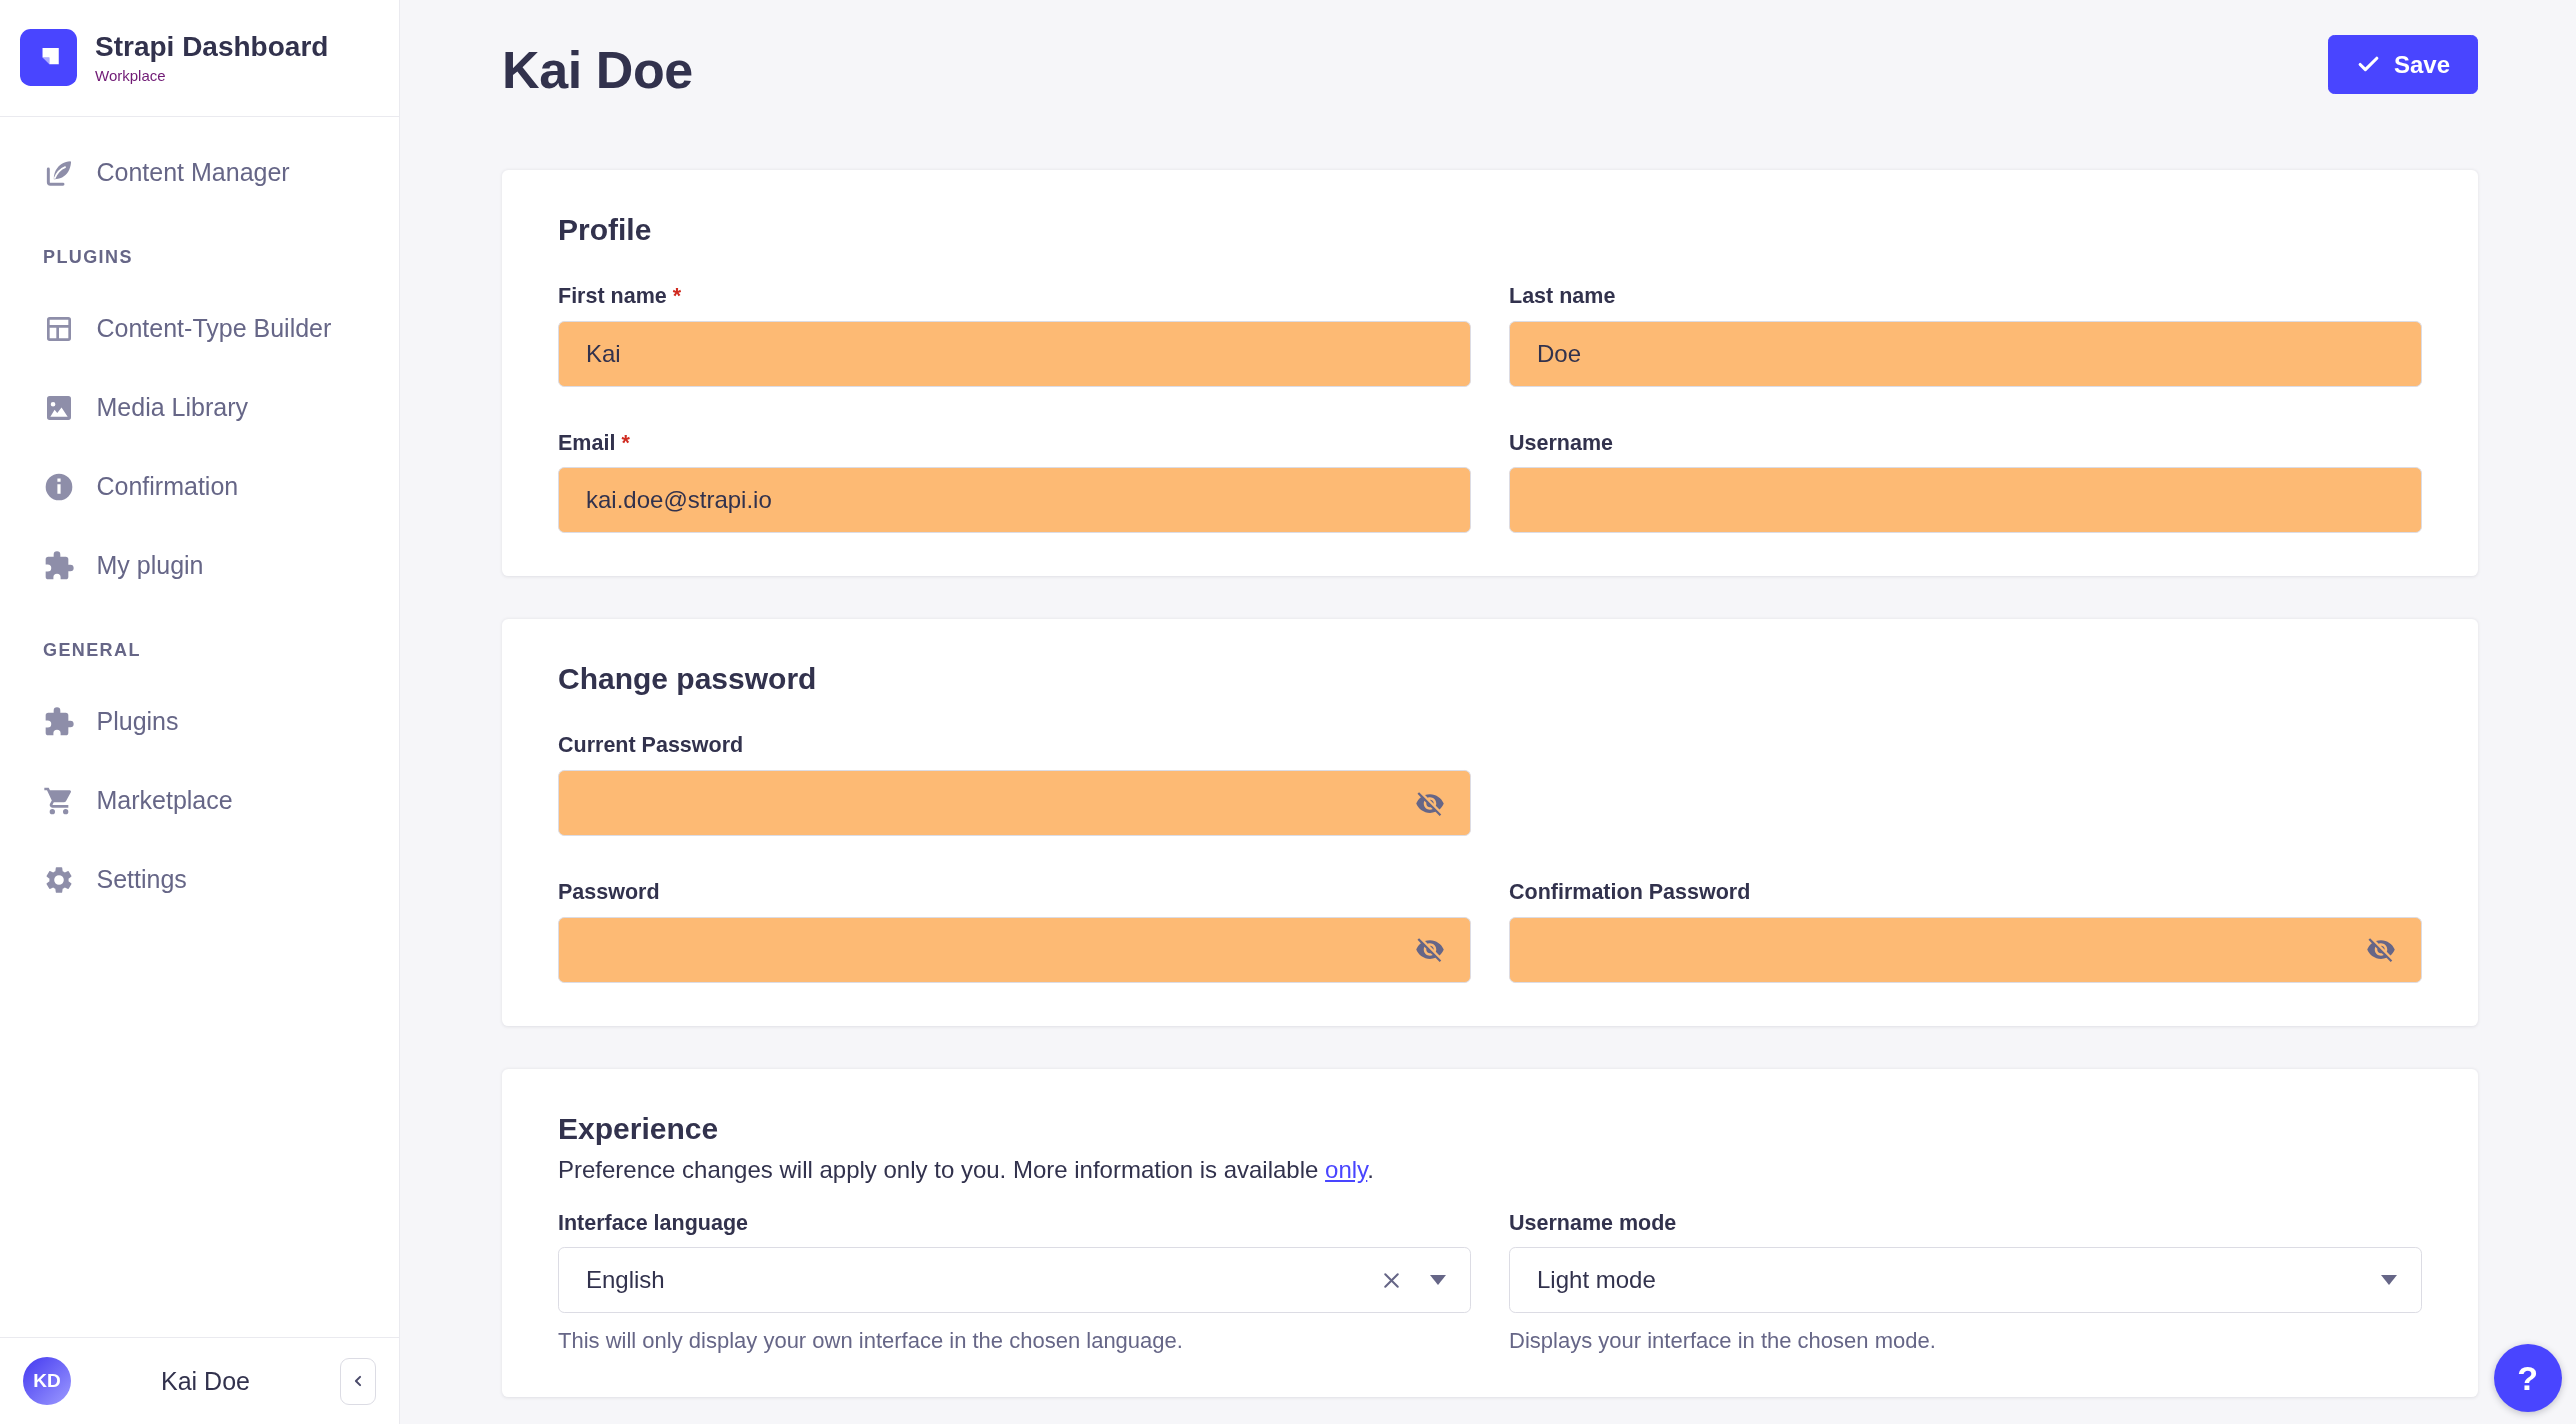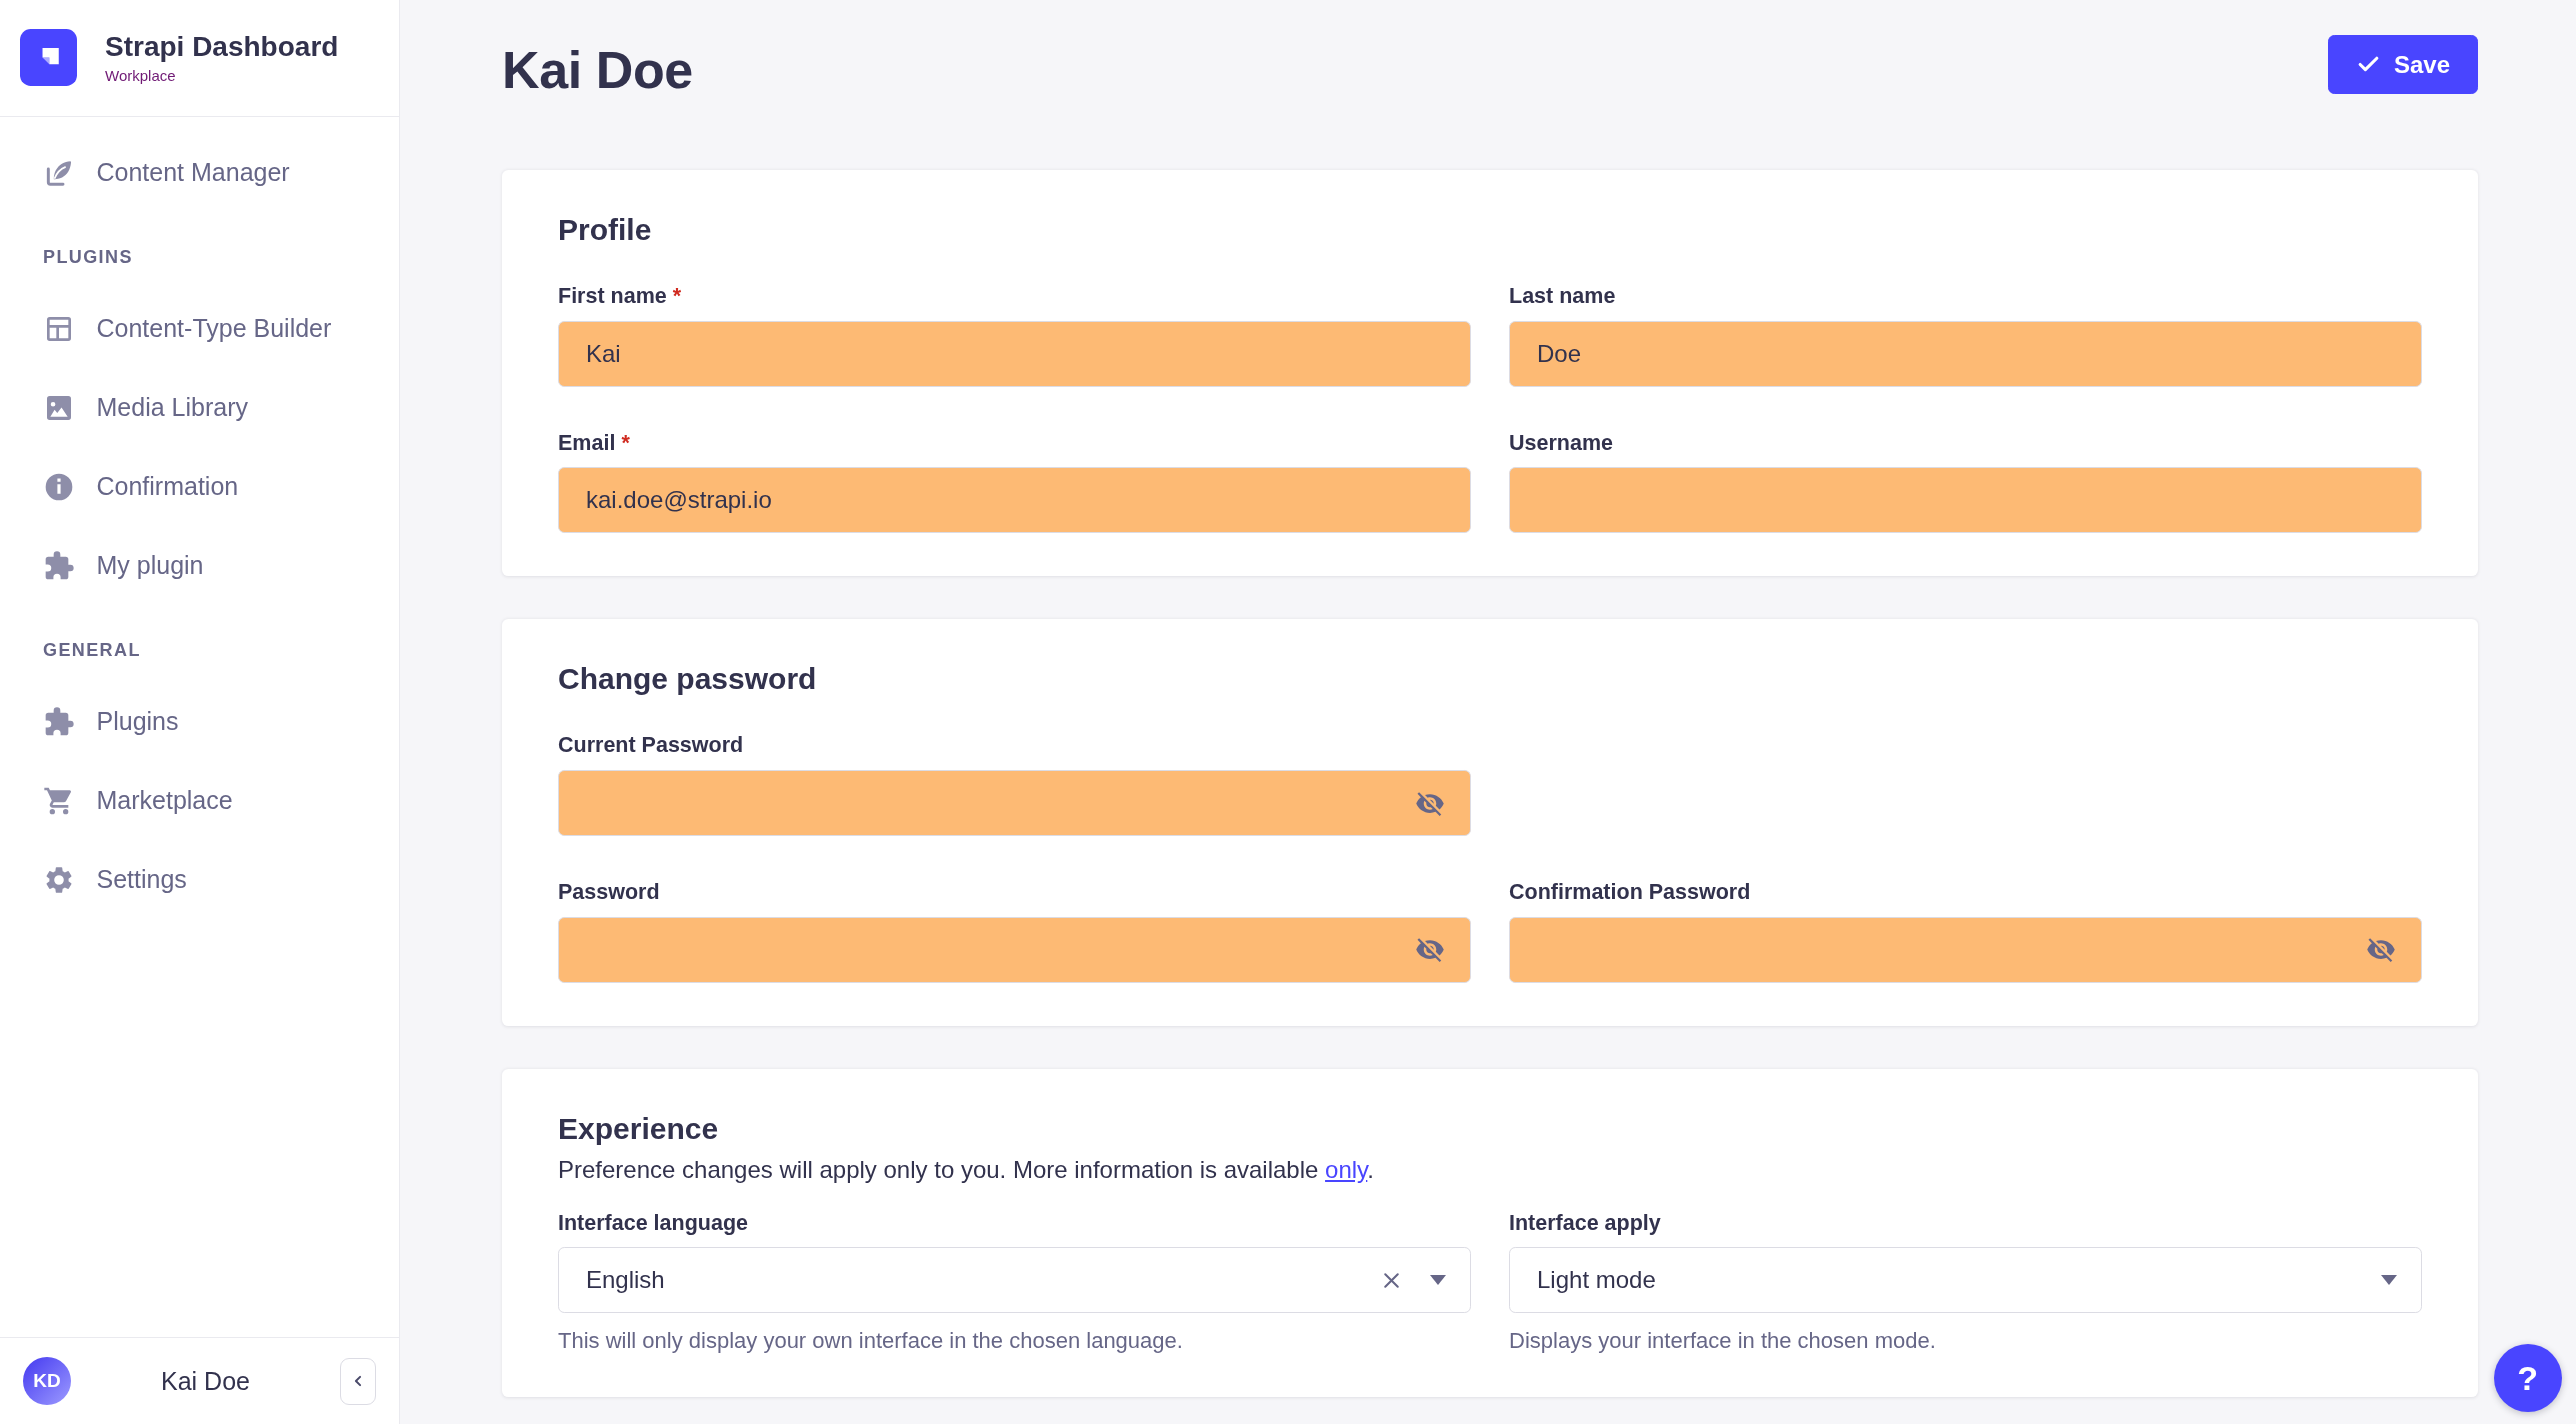--- a/index.html
+++ b/index.html
@@ -10,21 +10,21 @@
     color:#32324d;
     position:relative;
   }
 
   
   .sidebar {
     position:absolute; left:0; top:0; bottom:0; width:400px;
     background:#ffffff; border-right:0.9px solid #eaeaef;
   }
   .brand {
-    display:flex; align-items:center; gap:28px;
+    display:flex; align-items:center; gap:18px;
     padding:29px 21.5px 30px 20px;
   }
   .brand-logo {
     width:57px; height:57px; border-radius:10.7px; background:#4945ff;
     display:flex; align-items:center; justify-content:center; flex:none;
   }
   .brand-logo svg { width:41px; height:41px; }
   .brand-name { font-size:28px; font-weight:700; color:#32324d; line-height:1.15; }
   .brand-sub { font-size:15px; color:#701a75; margin-top:4.5px; }
   .sidebar-divider { border-top:0.9px solid #eaeaef; }
@@ -327,21 +327,21 @@
               <svg viewBox="0 0 24 24">
                 <path d="M6 6l12 12M18 6L6 18" stroke="#666687" stroke-width="2" stroke-linecap="round"></path>
               </svg>
             </button>
             <span class="caret"></span>
           </div>
           <div class="hint">This will only display your own interface in the chosen language.</div>
         </div>
         <div class="field">
           <div class="field-label">
-            <span>Interface apply</span>
+            <span>Username mode</span>
           </div>
           <div class="select">
             <span class="select-value">Light mode</span>
             <span class="caret"></span>
           </div>
           <div class="hint">Displays your interface in the chosen mode.</div>
         </div>
       </div>
     </section>
 

